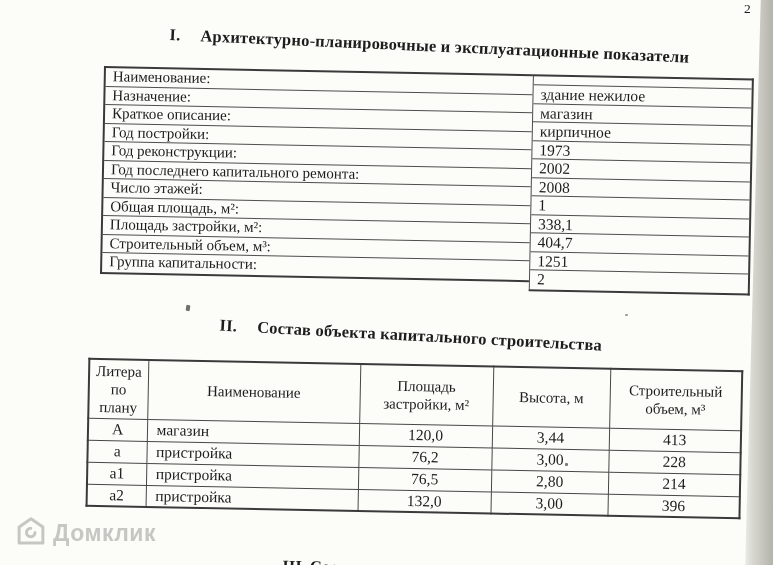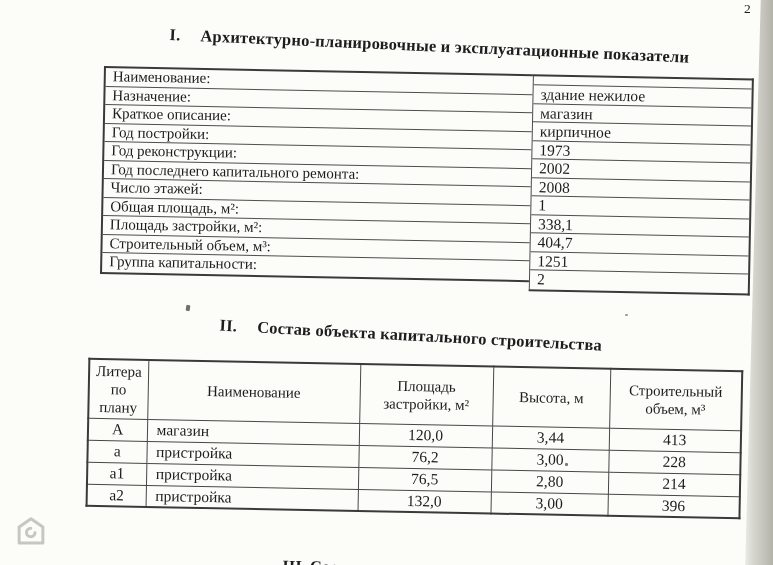--- a/index.html
+++ b/index.html
@@ -174,15 +174,16 @@
 
   <div class="scan-shadow"></div>
 
   <div class="watermark">
     <span>
       <svg width="30" height="30" viewBox="0 0 24 24" fill="none">
         <path d="M12 2.2 L21.5 8.8 V21.5 H2.5 V8.8 Z" stroke="#c6c6c3" stroke-width="2.4" stroke-linejoin="round"></path>
         <path d="M15.2 13.2 a3.4 3.4 0 1 1 -3.4 -3.4" stroke="#c6c6c3" stroke-width="2.4" stroke-linecap="round"></path>
       </svg>
     </span>
+    <span class="wm-text">Домклик</span>
   </div>
 
 </div>
 
 </body></html>

